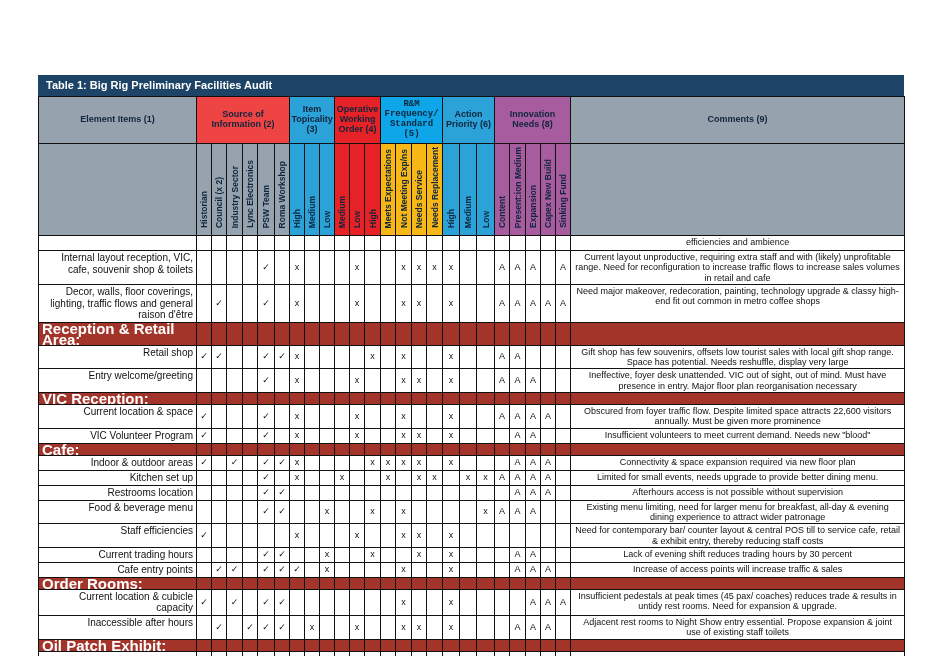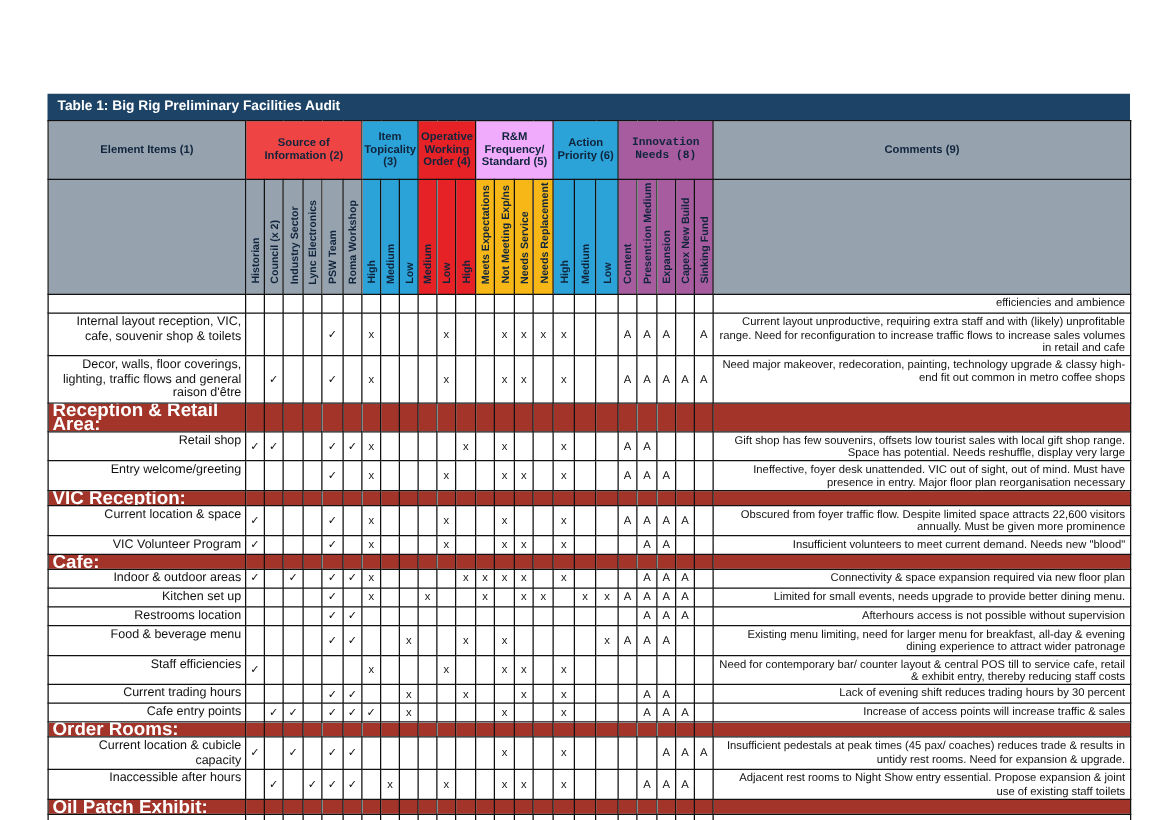--- a/index.html
+++ b/index.html
@@ -12,21 +12,21 @@
   td,th{border:1px solid #111;padding:0;overflow:hidden;}
   th{font-weight:bold;color:#10253C;}
   .grp{font-size:9px;text-align:center;vertical-align:middle;line-height:1.1;height:44px;padding:1px;}
   .rot{height:91px;vertical-align:bottom;text-align:center;}
   .rot span{display:inline-block;writing-mode:vertical-rl;transform:rotate(180deg);
             font-size:8.5px;font-weight:bold;color:#10253C;white-space:nowrap;
             padding:3px 0 2px 0;max-height:88px;}
   .gray{background:#97A2AF;}
   .itemcell{font-size:10px;line-height:1.15;text-align:right;vertical-align:top;
             padding:1px 3px;color:#111;}
-  .commentcell{font-size:9px;line-height:1.15;text-align:right;vertical-align:top;
+  .commentcell{font-size:9px;line-height:1.15;text-align:center;vertical-align:top;
                padding:1px 4px;color:#111;}
   .mark{font-size:9px;text-align:center;vertical-align:middle;color:#111;line-height:1;}
   .sectionrow td{background:#A23429;height:11px;}
   .sectionrow .label{color:#ffffff;font-weight:bold;font-size:15px;line-height:11px;
                      padding:0 0 0 3px;text-align:left;}
   .emptyrow td{height:7px;}
   tr.item td{height:12px;}
 </style>
 </head>
 <body>
@@ -62,23 +62,23 @@
           <col style="width: 15px;">
           <col style="width: 15px;">
           <col style="width: 334px;">
         </colgroup>
       <thead>
           <tr>
             <th class="grp gray">Element Items (1)</th>
             <th class="grp" colspan="6" style="background: #ef4444;">Source of Information (2)</th>
             <th class="grp" colspan="3" style="background: rgb(43, 162, 216);">Item Topicality (3)</th>
             <th class="grp" colspan="3" style="background: rgb(230, 34, 39);">Operative Working Order (4)</th>
-            <th class="grp" colspan="4" style="background: #f0abfc;">R&amp;M Frequency/ Standard (5)</th>
+            <th class="grp" colspan="4" style="background: #0ea5e9; font-family: Liberation Mono, monospace;">R&amp;M Frequency/ Standard (5)</th>
             <th class="grp" colspan="3" style="background: rgb(43, 162, 216);">Action Priority (6)</th>
-            <th class="grp" colspan="5" style="background: rgb(167, 92, 159); font-family: Liberation Mono, monospace;">Innovation Needs (8)</th>
+            <th class="grp" colspan="5" style="background: rgb(167, 92, 159);">Innovation Needs (8)</th>
             <th class="grp gray">Comments (9)</th>
           </tr>
           <tr>
             <th class="rot gray"></th>
             <th class="rot" style="background: rgb(151, 162, 175);"><span>Historian</span></th>
             <th class="rot" style="background: rgb(151, 162, 175);"><span>Council (x 2)</span></th>
             <th class="rot" style="background: rgb(151, 162, 175);"><span>Industry Sector</span></th>
             <th class="rot" style="background: rgb(151, 162, 175);"><span>Lync Electronics</span></th>
             <th class="rot" style="background: rgb(151, 162, 175);"><span>PSW Team</span></th>
             <th class="rot" style="background: rgb(151, 162, 175);"><span>Roma Workshop</span></th>

